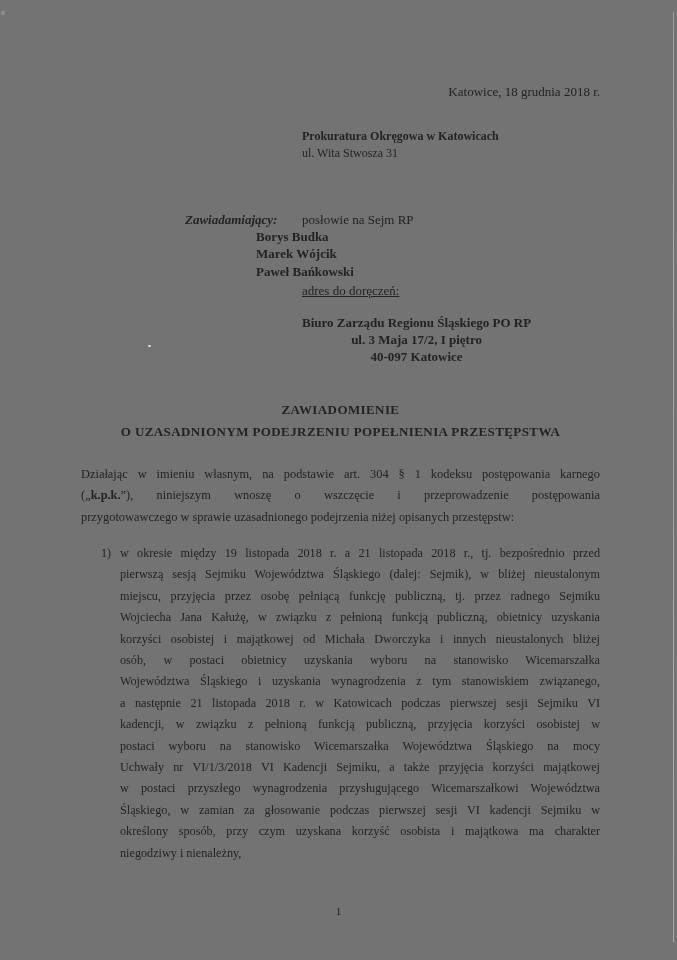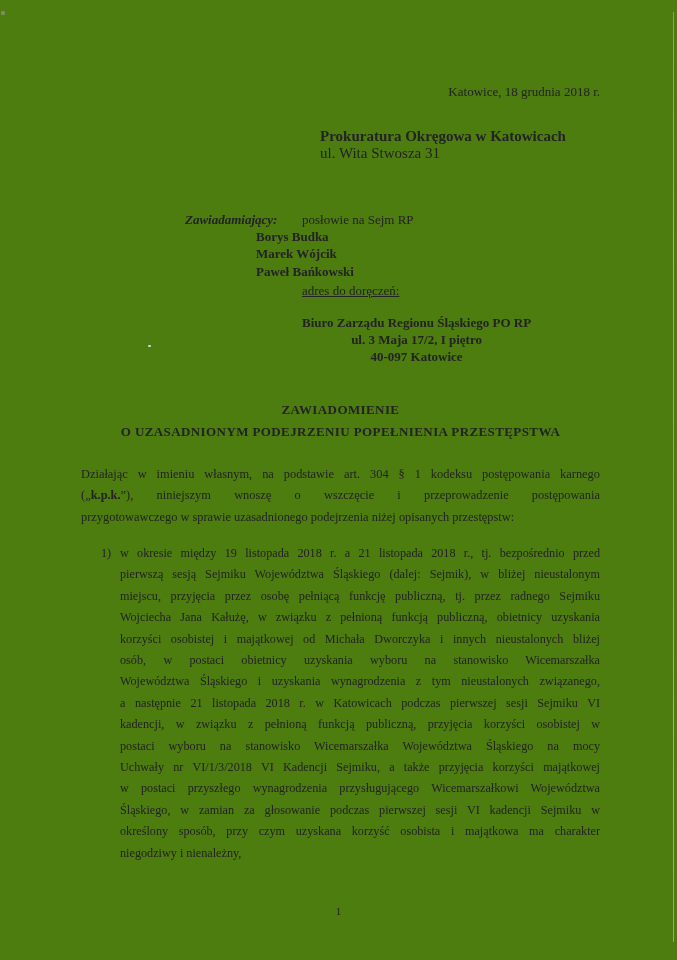--- a/index.html
+++ b/index.html
@@ -4,34 +4,34 @@
 <style>
   html, body {
     margin: 0;
     padding: 0;
     background: #ffffff;
   }
   .page {
     position: relative;
     width: 677px;
     height: 960px;
-    background: #4d7c0f;
+    background: #737373;
     overflow: hidden;
     font-family: "Liberation Serif", "DejaVu Serif", serif;
     color: #232323;
   }
   
   .abs { position: absolute; }
   .date-line {
     top: 84px; right: 77px;
     font-size: 13px;
   }
   .recipient {
-    top: 128px; left: 320px;
-    font-size: 15px; line-height: 17.2px;
+    top: 128px; left: 302px;
+    font-size: 12px; line-height: 17.2px;
   }
   .recipient .org { font-weight: bold; }
   .notifiers {
     top: 211px; left: 185px;
     font-size: 13px; line-height: 17.2px;
   }
   .notifiers-row { display: flex; }
   .notifier-label { font-weight: bold; width: 117px; flex: 0 0 117px; font-style: italic; }
   .notifier-names { margin-left: 71px; font-weight: bold; }
   .delivery-label {
@@ -146,21 +146,21 @@
 
   <div class="abs list-item">
     <span class="item-marker">1)</span>
     <div class="item-body para">
         <div class="tline"><span>w okresie między 19 listopada 2018 r. a 21 listopada 2018 r., tj. bezpośrednio przed</span></div>
         <div class="tline"><span>pierwszą sesją Sejmiku Województwa Śląskiego (dalej: Sejmik), w bliżej nieustalonym</span></div>
         <div class="tline"><span>miejscu, przyjęcia przez osobę pełniącą funkcję publiczną, tj. przez radnego Sejmiku</span></div>
         <div class="tline"><span>Wojciecha Jana Kałużę, w związku z pełnioną funkcją publiczną, obietnicy uzyskania</span></div>
         <div class="tline"><span>korzyści osobistej i majątkowej od Michała Dworczyka i innych nieustalonych bliżej</span></div>
         <div class="tline"><span>osób, w postaci obietnicy uzyskania wyboru na stanowisko Wicemarszałka</span></div>
-        <div class="tline"><span>Województwa Śląskiego i uzyskania wynagrodzenia z tym nieustalonych związanego,</span></div>
+        <div class="tline"><span>Województwa Śląskiego i uzyskania wynagrodzenia z tym stanowiskiem związanego,</span></div>
         <div class="tline"><span>a następnie 21 listopada 2018 r. w Katowicach podczas pierwszej sesji Sejmiku VI</span></div>
         <div class="tline"><span>kadencji, w związku z pełnioną funkcją publiczną, przyjęcia korzyści osobistej w</span></div>
         <div class="tline"><span>postaci wyboru na stanowisko Wicemarszałka Województwa Śląskiego na mocy</span></div>
         <div class="tline"><span>Uchwały nr VI/1/3/2018 VI Kadencji Sejmiku, a także przyjęcia korzyści majątkowej</span></div>
         <div class="tline"><span>w postaci przyszłego wynagrodzenia przysługującego Wicemarszałkowi Województwa</span></div>
         <div class="tline"><span>Śląskiego, w zamian za głosowanie podczas pierwszej sesji VI kadencji Sejmiku w</span></div>
         <div class="tline"><span>określony sposób, przy czym uzyskana korzyść osobista i majątkowa ma charakter</span></div>
         <div class="tline nj"><span>niegodziwy i nienależny,</span></div>
       </div>
   </div>

